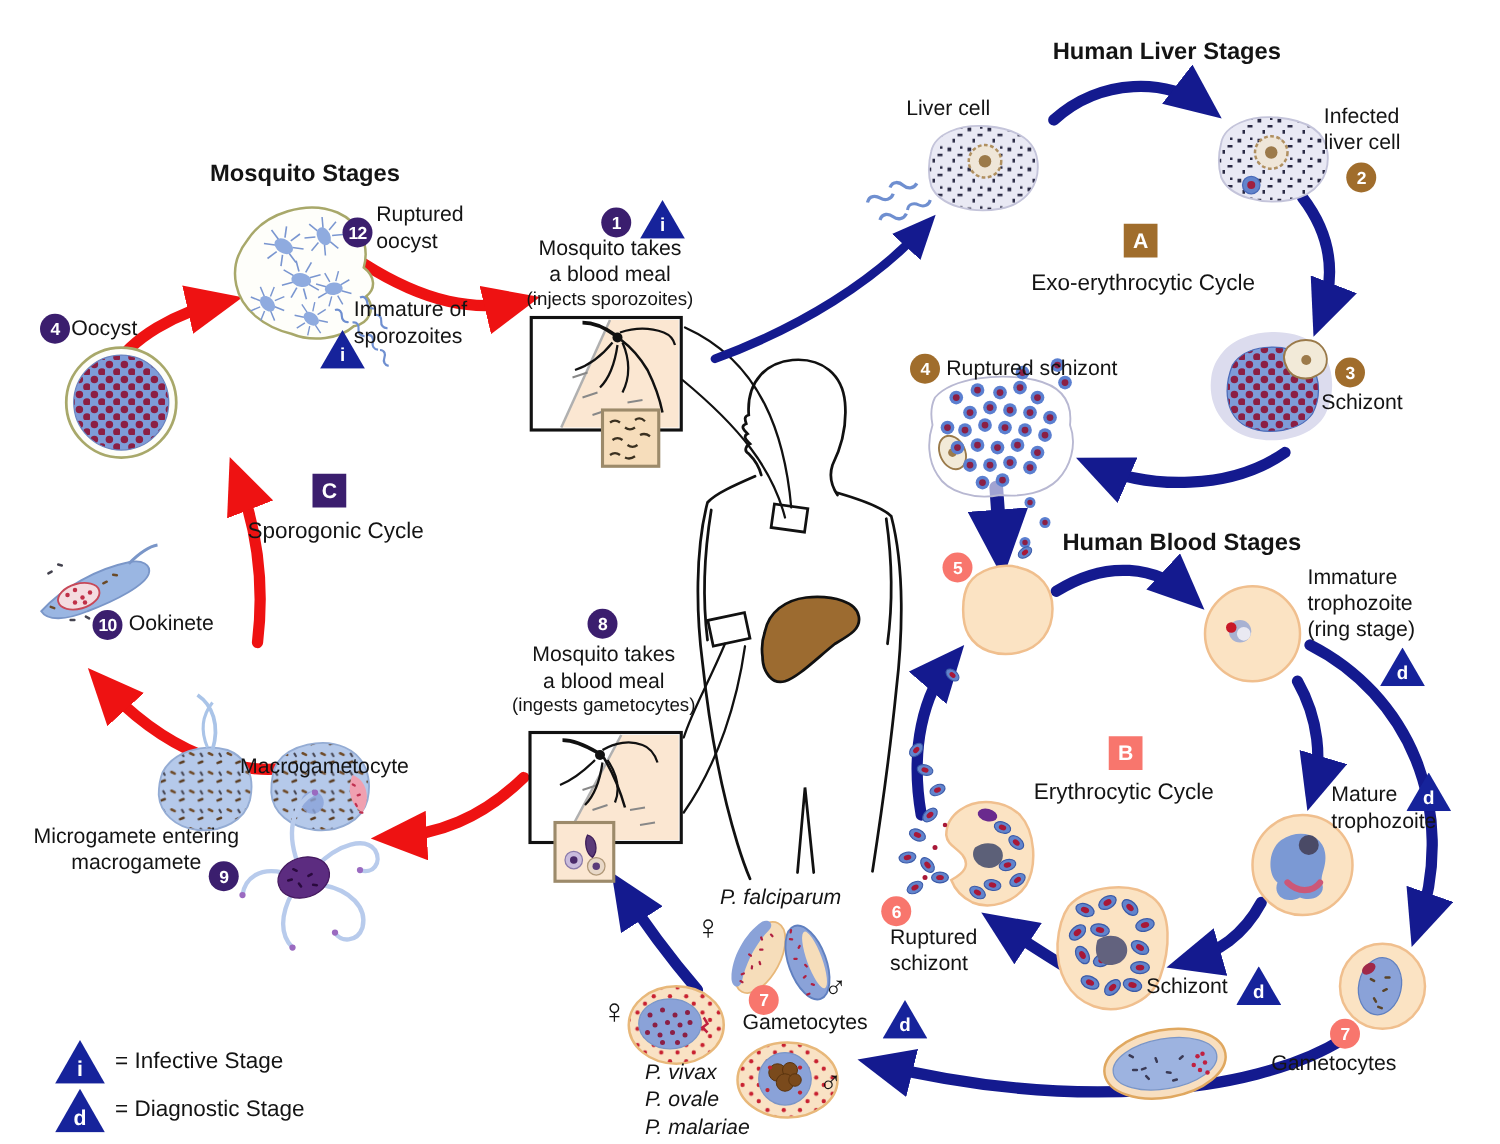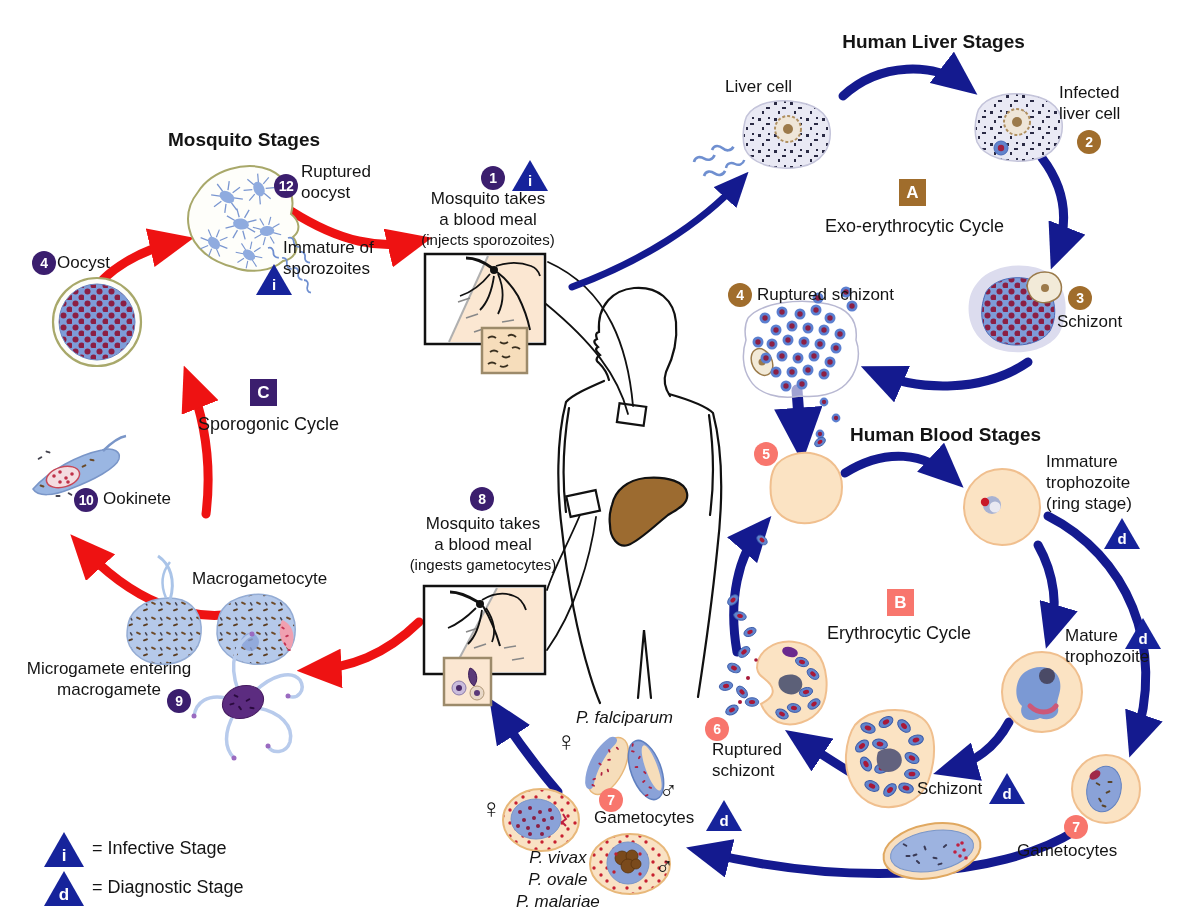--- a/index.html
+++ b/index.html
@@ -4,21 +4,21 @@
 <style>
   html,body{margin:0;padding:0;background:#fff;}
   #stage{position:relative;width:1200px;height:915px;background:#fff;overflow:hidden;
          font-family:"Liberation Sans",sans-serif;color:#141414;}
   #scene{position:absolute;left:0;top:0;}
   .lbl{position:absolute;font-size:17px;line-height:21px;white-space:nowrap;}
   .ctr{text-align:center;white-space:normal;}
   .b19{font-weight:bold;font-size:19px;line-height:23px;}
   .c18{font-size:18px;}
   .small{font-size:15px;line-height:19px;}
-  .ital{font-style:italic;text-align:center;}
+  .ital{font-style:italic;}
   .gender{position:absolute;font-size:28px;line-height:28px;font-weight:400;}
   .gender.m{font-size:25px;}
   .badge{position:absolute;width:24px;height:24px;border-radius:50%;color:#fff;font-weight:bold;
          font-size:14px;display:flex;align-items:center;justify-content:center;letter-spacing:-0.5px;}
   .purple{background:#3b1e6e;} .brown{background:#a06d2c;} .salmon{background:#f8766d;}
   .sq{position:absolute;width:27px;height:27px;color:#fff;font-weight:bold;font-size:17px;
       display:flex;align-items:center;justify-content:center;}
   .tri{position:absolute;width:36px;height:31px;background:#16239b;
        clip-path:polygon(50% 0,100% 100%,0 100%);display:flex;align-items:flex-end;justify-content:center;
        color:#fff;font-weight:bold;font-size:15px;line-height:1;padding-bottom:3px;box-sizing:border-box;}
@@ -597,21 +597,21 @@
       <div>P. malariae</div>
     </div>
 
 <div class="badge purple" style="left:470px;top:487px">8</div>
 <div class="lbl ctr" style="left:407px;top:513px;width:152px">
   <div>Mosquito takes</div>
       <div>a blood meal</div>
   <div class="small">(ingests gametocytes)</div>
 </div>
 
-<div class="lbl" style="left:192px;top:568px">Macrogametocyte</div>
+<div class="lbl" style="left:192px;top:602px">Macrogametocyte</div>
 <div class="lbl ctr" style="left:24px;top:658px;width:170px">
   <div>Microgamete entering</div>
       <div>macrogamete</div>
     </div>
 <div class="badge purple" style="left:167px;top:689px">9</div>
 <div class="badge purple" style="left:74px;top:488px">10</div>
 <div class="lbl" style="left:103px;top:488px">Ookinete</div>
 <div class="badge purple" style="left:32px;top:251px">4</div>
 <div class="lbl" style="left:57px;top:252px">Oocyst</div>
 <div class="badge purple" style="left:274px;top:174px">12</div>

